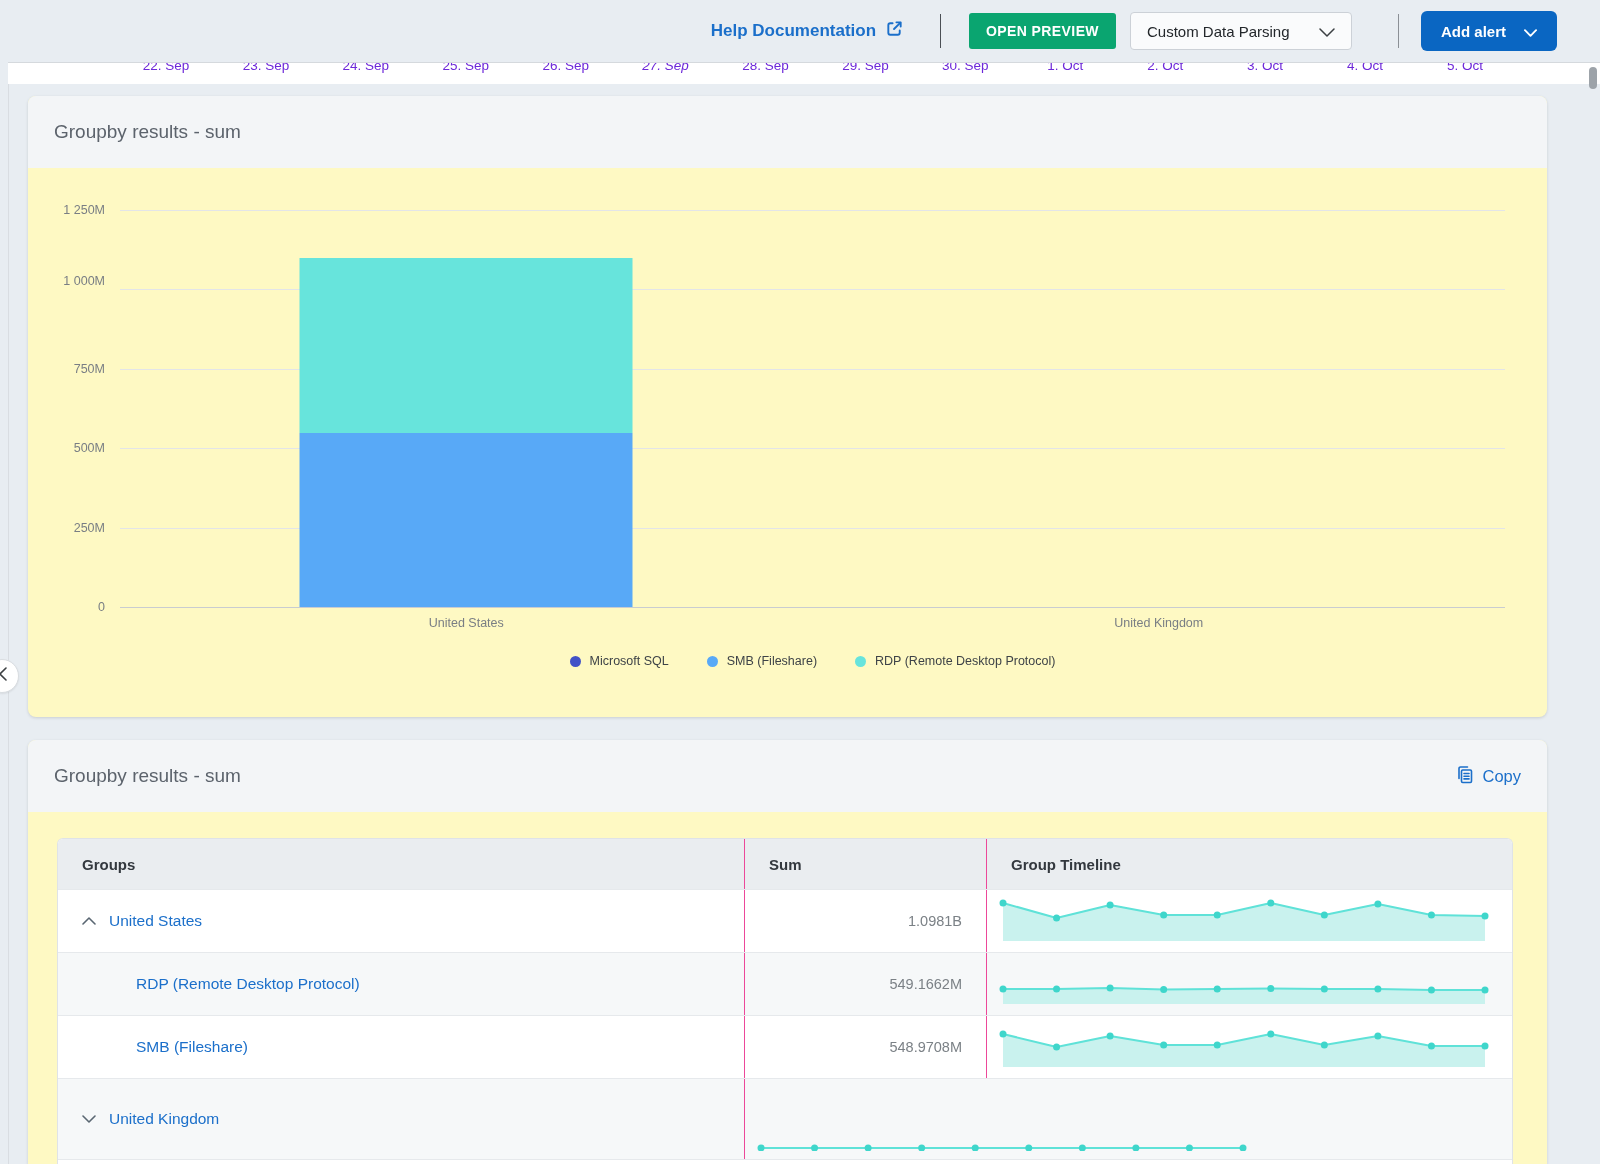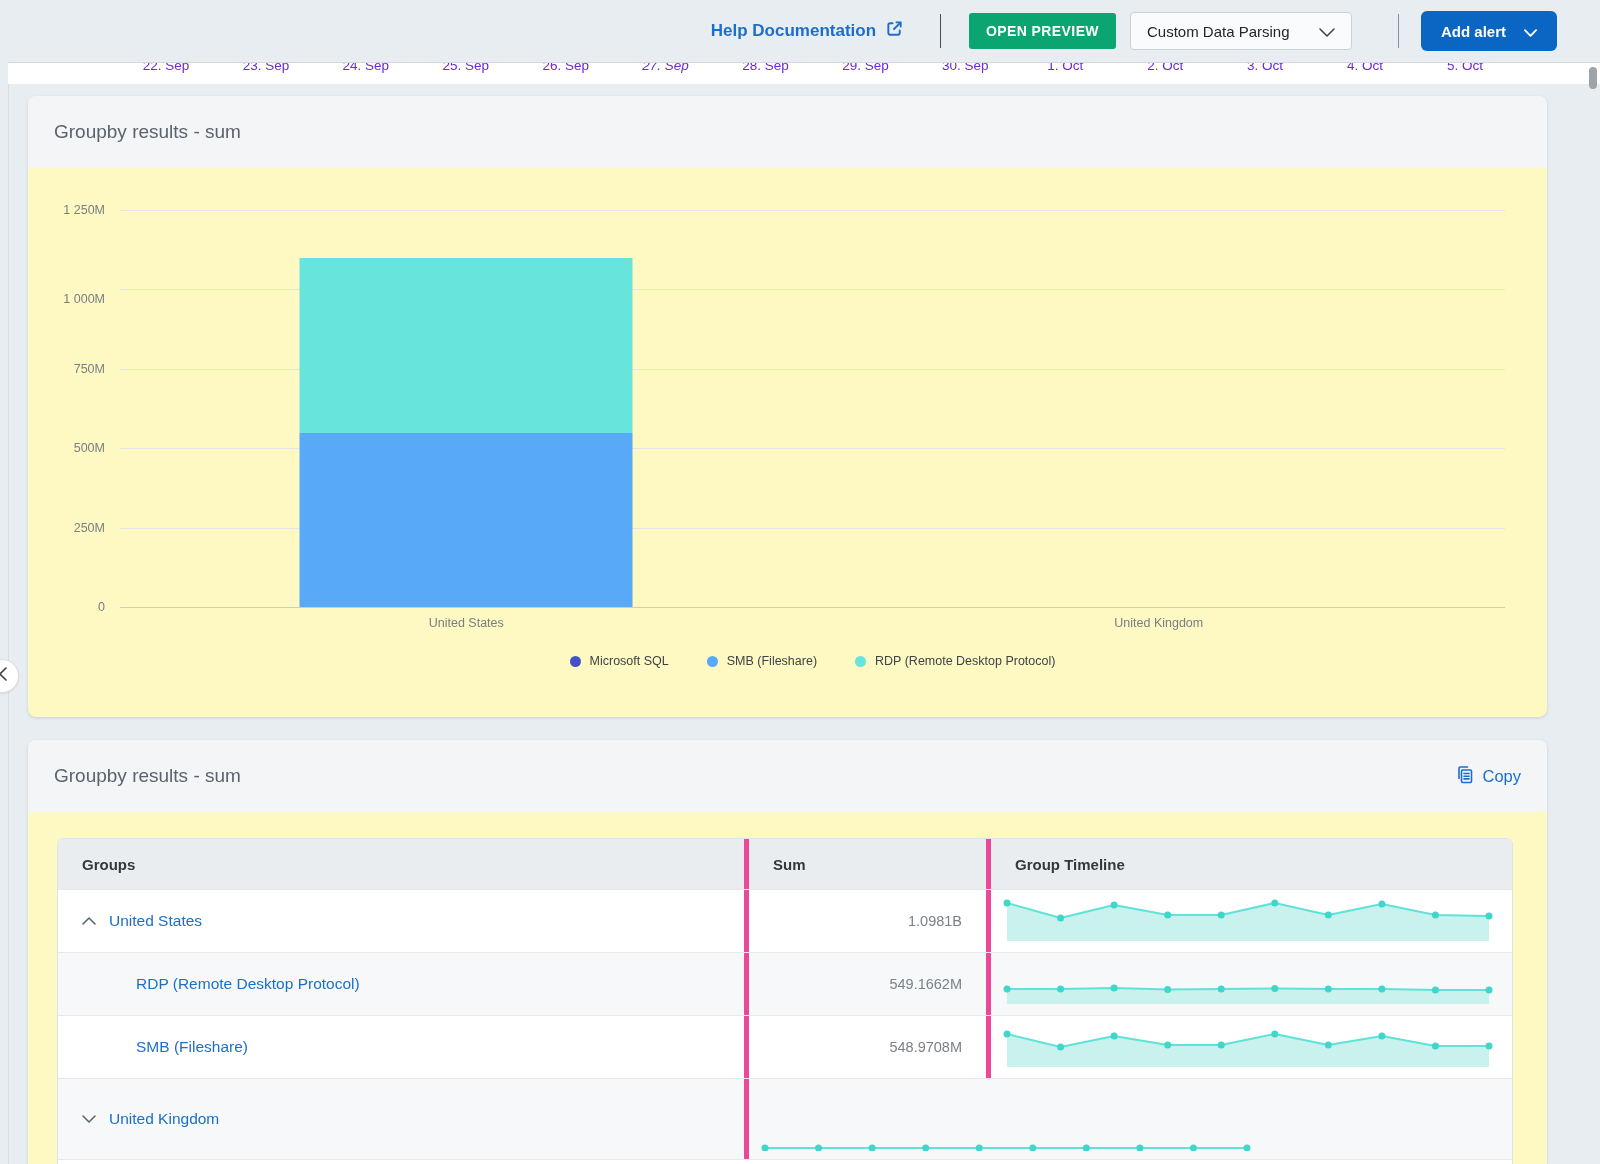--- a/index.html
+++ b/index.html
@@ -106,21 +106,21 @@
     position: absolute; left: 29px; top: 98px; width: 1456px;
     border: 1px solid #dfe3e7; border-bottom: none;
     border-radius: 6px 6px 0 0; overflow: hidden; background: #fff;
   }
   .trow { display: grid; grid-template-columns: 686px 242px 1fr; }
   .trow.head { height: 50px; background: #eaedf0; }
   .trow.body { height: 63px; border-top: 1px solid #e6e9ec; background: #fff; }
   .trow.body.alt { background: #f6f8f9; }
   .trow.body:last-of-type { height: 81px; }
   .tcell { display: flex; align-items: center; }
-  .tcell.c2, .tcell.c3 { border-left: 5px solid #ec4899; text-align: right; }
+  .tcell.c2, .tcell.c3 { border-left: 1px solid #ec4899; text-align: right; }
   .head .tcell { font-size: 15px; font-weight: 700; color: #33383e; padding-left: 24px; }
   .cell-groups { padding-left: 24px; gap: 13px; }
   .cell-groups.child { padding-left: 78px; }
   .expander { display: flex; align-items: center; cursor: pointer; }
   .grp-link { color: var(--link-blue, #1b6fca); font-size: 15.5px; cursor: pointer; text-decoration: none; }
   .cell-sum { justify-content: flex-end; padding-right: 24px; font-size: 14.5px; color: #7b8186; }
   .cell-timeline { position: relative; }
   .cell-timeline svg { position: absolute; left: 12px; bottom: 8px; }
   .partial-row { height: 8px; background: #fff; border-top: 1px solid #e6e9ec; }
 
@@ -190,21 +190,21 @@
 <div class="left-rail-line"></div>
 
 <div class="card" id="chart-card">
   <div class="card-header">
     <div class="card-title">Groupby results - sum</div>
   </div>
   <div class="chart-area" id="chart-area">
       <div class="gridline" style="top: 42px;"></div>
       <div class="y-label" style="top: 42px;">1 250M</div>
       <div class="gridline" style="top: 121.4px;"></div>
-      <div class="y-label" style="top: 131px; text-align: right;">1 000M</div>
+      <div class="y-label" style="top: 113px; text-align: right;">1 000M</div>
       <div class="gridline" style="top: 200.8px;"></div>
       <div class="y-label" style="top: 200.8px;">750M</div>
       <div class="gridline" style="top: 280.2px;"></div>
       <div class="y-label" style="top: 280.2px;">500M</div>
       <div class="gridline" style="top: 359.6px;"></div>
       <div class="y-label" style="top: 359.6px;">250M</div>
       <div class="gridline axis" style="top: 439px;"></div>
       <div class="y-label" style="top: 439px;">0</div>
       <div class="plot">
         <div class="bar" style="left: 25%;">

